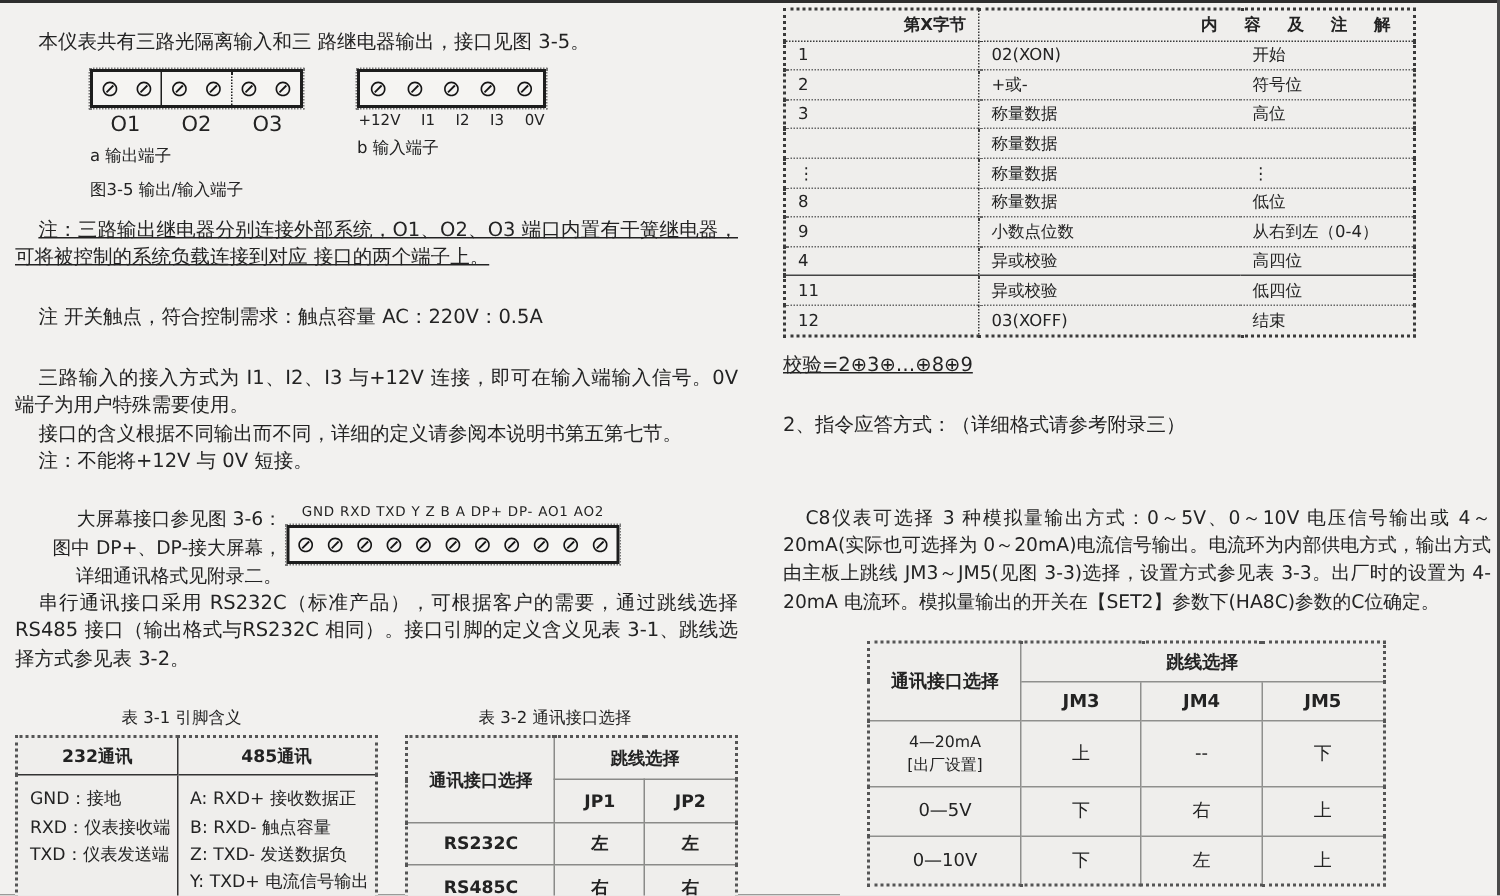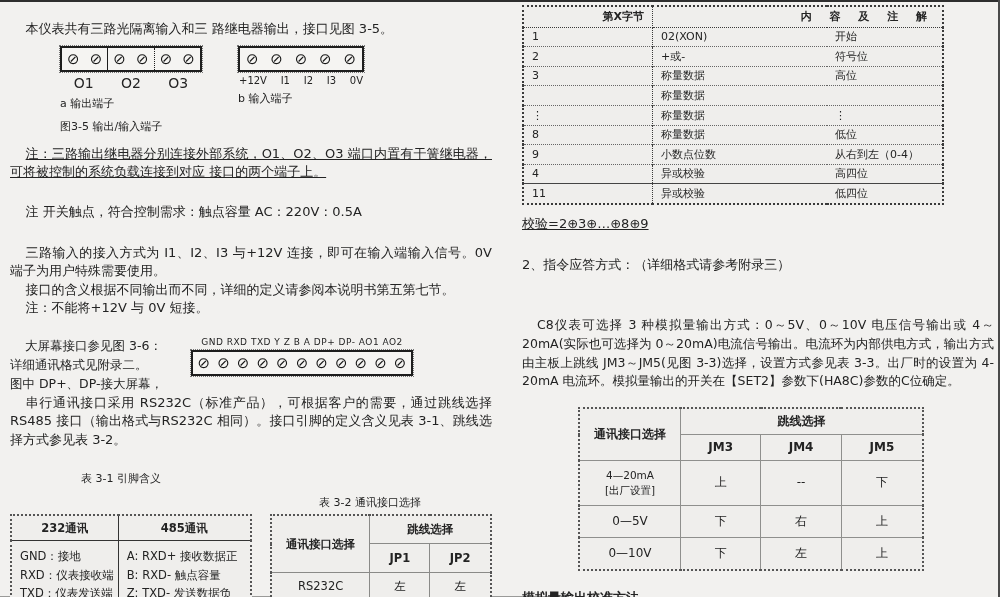--- a/index.html
+++ b/index.html
@@ -38,42 +38,42 @@
   .tcell.sep-solid{border-left:1.5px solid #1d1d1d;}
   .tcell.sep-dot{border-left:1.5px dotted #1d1d1d;}
   .screw{font-size:15px;line-height:1;color:#141414;}
   .tlabels{display:flex;margin-top:2px;font-size:14px;}
   .tlabels .lab{flex:1;text-align:center;}
   .tlabels.five{justify-content:space-between;font-size:10px;padding:0 1px;}
   .tcaption{font-size:11px;margin-top:2px;}
   .figcaption{font-size:11px;text-align:left;margin-top:7px;}
 
   .fig36row{display:flex;margin-top:18px;}
-  .fig36text{width:178px;font-size:12.5px;line-height:1.55;}
+  .fig36text{width:178px;font-size:12.5px;line-height:1.55;text-align:right;}
   .fig36strip{width:228px;}
   .striplabels{font-size:9px;letter-spacing:0.5px;white-space:nowrap;text-align:center;margin-bottom:2px;}
   .tblock.c{width:218px;margin:0 auto;}
   .tblock.c .tcell{padding:0 1px;}
 
   
   table{border-collapse:collapse;background:#efeeec;}
   .tbl-caps{display:flex;margin-top:22px;font-size:11px;}
   .tbl-caps .cap1{width:222px;text-align:center;}
-  .tbl-caps .cap2{width:240px;margin-left:18px;text-align:center;margin-top:24px;}
+  .tbl-caps .cap2{width:240px;margin-left:18px;text-align:center;}
   .tables-row{display:flex;gap:18px;margin-top:3px;}
 
   .t31{width:222px;border:2px dotted #555;font-size:11.5px;}
   .t31 th{border-bottom:1.5px solid #333;font-weight:bold;padding:4px 2px;}
   .t31 td{vertical-align:top;padding:6px 4px 8px 8px;line-height:1.6;}
   .t31 .vline{border-left:1.5px solid #333;}
   .t31 span{display:block;white-space:nowrap;}
 
   .t32{width:240px;border:2px dotted #555;font-size:11.5px;text-align:center;}
   .t32 th,.t32 td{border:1px solid #8a8a88;padding:3px 2px;font-weight:bold;}
-  .t32 td{font-weight:normal;}
+  .t32 td{font-weight:bold;}
 
   .tbyte{width:422px;border:2px dotted #3a3a3a;font-size:11px;}
   .tbyte th{border-bottom:1.5px dotted #3a3a3a;text-align:right;padding:2px 8px;font-weight:bold;}
   .tbyte th.spread{letter-spacing:7px;}
   .tbyte td{border-top:1px dotted #666;padding:1.5px 8px;white-space:nowrap;}
   .tbyte .cno{width:112px;border-right:1.5px dotted #3a3a3a;}
   .tbyte .ccontent{width:158px;}
   .tbyte tr.solidline td{border-top:1.2px solid #444;}
 
   .t33{width:346px;border:2px dotted #555;font-size:12px;text-align:center;margin:16px 0 0 56px;}
@@ -147,22 +147,22 @@
 
     <p class="indent just gap10">注：三路输出继电器分别连接外部系统，O1、O2、O3 端口内置有干簧继电器，可将被控制的系统负载连接到对应 接口的两个端子上。</p>
     <p class="hang gap6">注  开关触点，符合控制需求：触点容量 AC：220V：0.5A</p>
     <p class="indent just gap6">三路输入的接入方式为 I1、I2、I3 与+12V 连接，即可在输入端输入信号。0V 端子为用户特殊需要使用。</p>
     <p class="hang">接口的含义根据不同输出而不同，详细的定义请参阅本说明书第五第七节。</p>
     <p class="hang">注：不能将+12V 与 0V 短接。</p>
 
     <div class="fig36row">
       <div class="fig36text">
         <p class="indent">大屏幕接口参见图 3-6：</p>
+        <p>图中 DP+、DP-接大屏幕，</p>
         <p>详细通讯格式见附录二。</p>
-        <p>图中 DP+、DP-接大屏幕，</p>
       </div>
       <div class="fig36strip">
         <div class="striplabels">GND RXD TXD   Y Z B A DP+ DP- AO1 AO2</div>
         <div class="tblock c">
           <div class="tcell">
             <span class="screw">⊘</span>
             <span class="screw">⊘</span>
             <span class="screw">⊘</span>
             <span class="screw">⊘</span>
             <span class="screw">⊘</span>
@@ -279,20 +279,25 @@
       <tr>
         <td class="cno">4</td>
         <td class="ccontent">异或校验</td>
         <td>高四位</td>
       </tr>
       <tr class="solidline">
         <td class="cno">11</td>
         <td class="ccontent">异或校验</td>
         <td>低四位</td>
       </tr>
+      <tr>
+        <td class="cno">12</td>
+        <td class="ccontent">03(XOFF)</td>
+        <td>结束</td>
+      </tr>
     </tbody>
       </table>
 
     <p class="gap10">校验=2⊕3⊕…⊕8⊕9</p>
     <p class="gap6">2、指令应答方式：（详细格式请参考附录三）</p>
 
     <p class="indent just r-para" style="margin-top:42px">C8仪表可选择 3 种模拟量输出方式：0～5V、0～10V 电压信号输出或 4～20mA(实际也可选择为 0～20mA)电流信号输出。电流环为内部供电方式，输出方式由主板上跳线 JM3～JM5(见图 3-3)选择，设置方式参见表 3-3。出厂时的设置为 4-20mA 电流环。模拟量输出的开关在【SET2】参数下(HA8C)参数的C位确定。</p>
 
     <table class="t33">
       <tbody>

